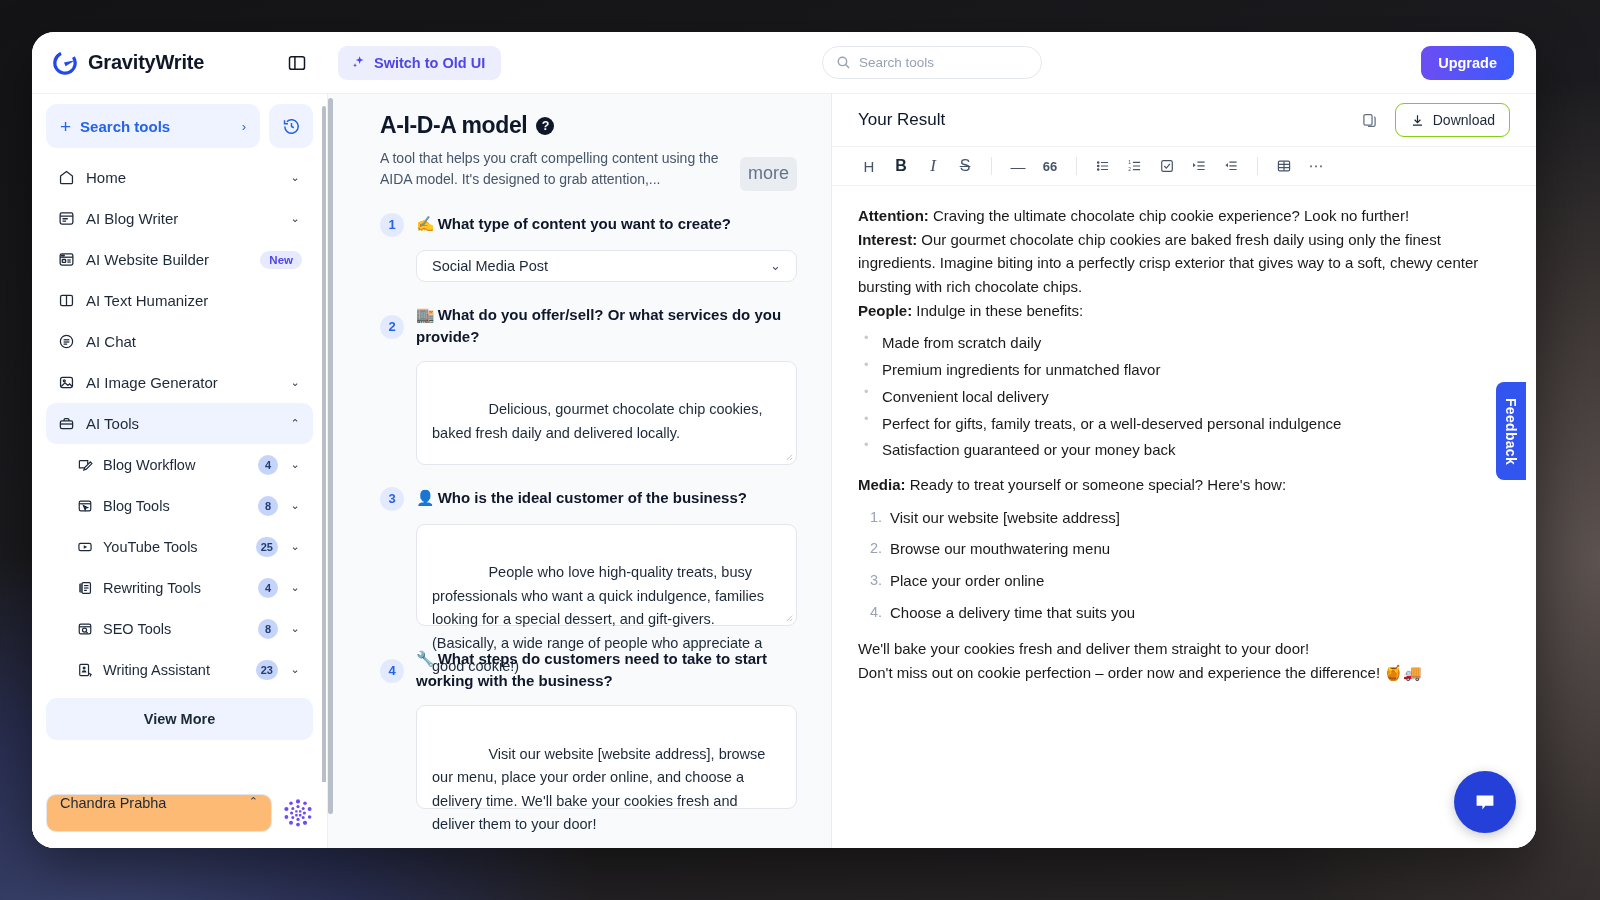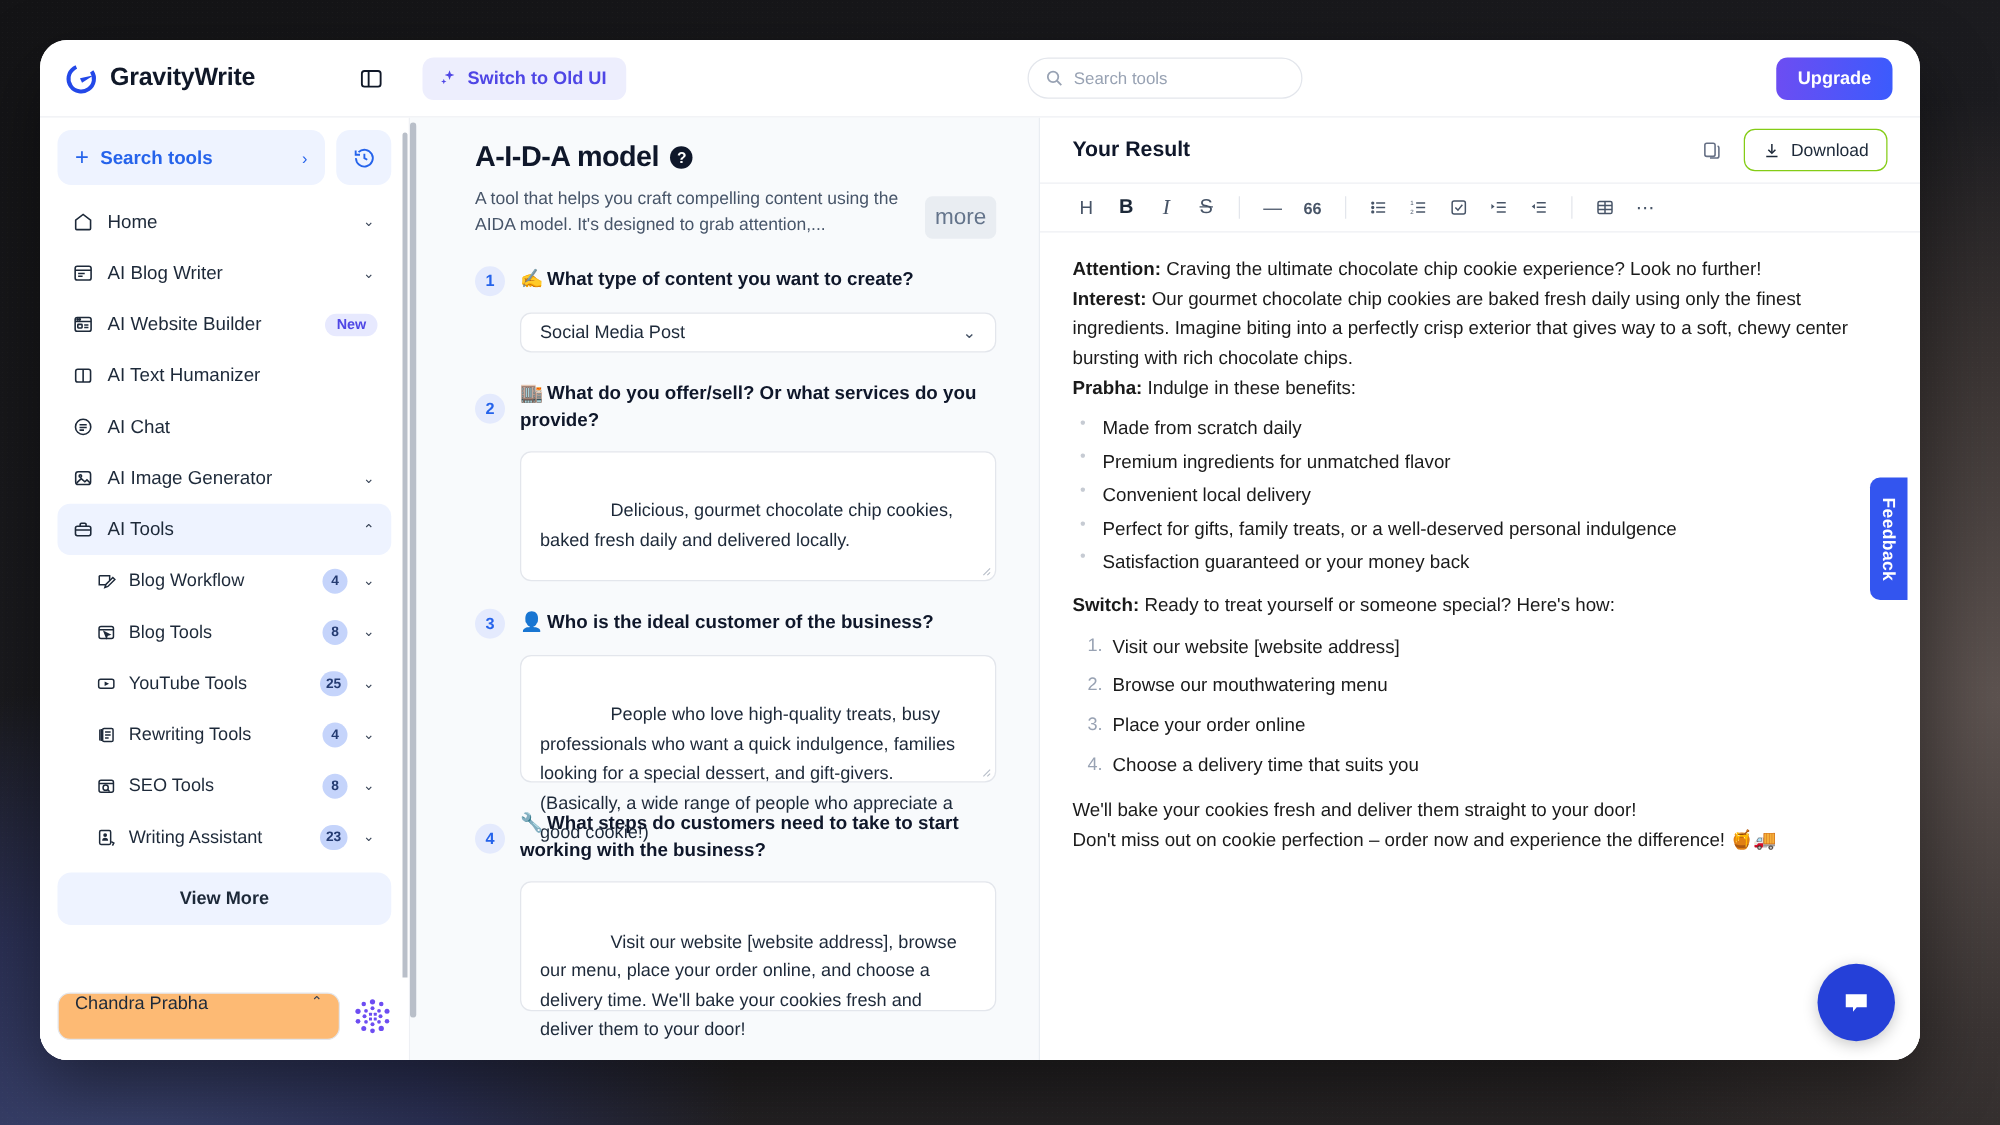--- a/index.html
+++ b/index.html
@@ -276,21 +276,21 @@
     flex: 1; min-width: 0;
     background: #fff;
     display: flex; flex-direction: column;
     min-height: 0;
   }
   .result-head {
     height: 52px; flex: 0 0 52px;
     display: flex; align-items: center;
     padding: 0 26px 0 26px;
   }
-  .result-title { font-size: 17px; font-weight: 700; color: #0f172a; flex: 1; }
+  .result-title { font-size: 17px; font-weight: 400; color: #0f172a; flex: 1; }
   .copy-btn {
     width: 30px; height: 30px; display: flex; align-items: center; justify-content: center;
     color: #667085; cursor: pointer; margin-right: 10px;
   }
   .download-btn {
     display: flex; align-items: center; gap: 8px;
     border: 1px solid #84cc16; border-radius: 9px;
     height: 34px; padding: 0 14px; background: #fff;
     font-size: 14px; color: #1d2939; cursor: pointer;
     font-family: inherit;
@@ -809,33 +809,33 @@
 
       <div class="result-body">
 
         <div class="res-p">
           <b>Attention:</b><span> Craving the ultimate chocolate chip cookie experience? Look no further!</span>
         </div>
         <div class="res-p">
           <b>Interest:</b><span> Our gourmet chocolate chip cookies are baked fresh daily using only the finest ingredients. Imagine biting into a perfectly crisp exterior that gives way to a soft, chewy center bursting with rich chocolate chips.</span>
         </div>
         <div class="res-p">
-          <b>Prabha:</b><span> Indulge in these benefits:</span>
+          <b>People:</b><span> Indulge in these benefits:</span>
         </div>
 
         <ul class="res-ul">
           <li>Made from scratch daily</li>
           <li>Premium ingredients for unmatched flavor</li>
           <li>Convenient local delivery</li>
           <li>Perfect for gifts, family treats, or a well-deserved personal indulgence</li>
           <li>Satisfaction guaranteed or your money back</li>
         </ul>
 
         <div class="res-p">
-          <b>Switch:</b><span> Ready to treat yourself or someone special? Here's how:</span>
+          <b>Media:</b><span> Ready to treat yourself or someone special? Here's how:</span>
         </div>
 
         <ol class="res-ol">
           <li>Visit our website [website address]</li>
           <li>Browse our mouthwatering menu</li>
           <li>Place your order online</li>
           <li>Choose a delivery time that suits you</li>
         </ol>
 
         <div class="res-tail">We'll bake your cookies fresh and deliver them straight to your door!</div>

